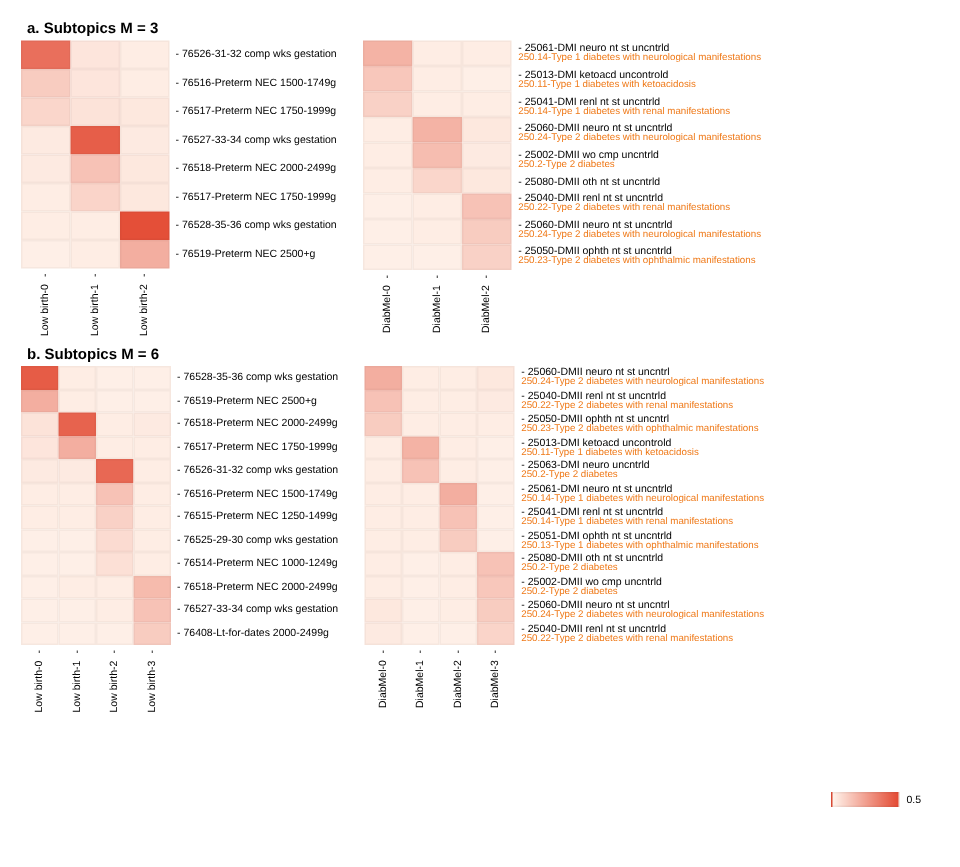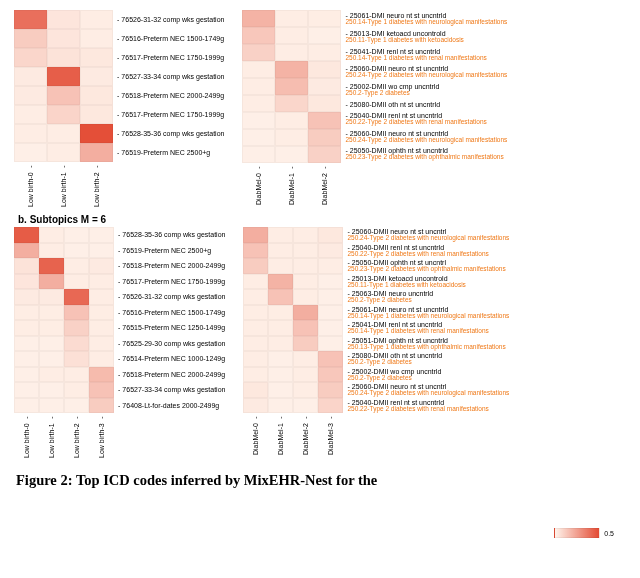--- a/index.html
+++ b/index.html
@@ -29,20 +29,21 @@
   .legend { position: absolute; right: 26px; bottom: 40px; display: flex; align-items: center; gap: 4px; }
   .legend-bar { width: 46px; height: 10px; background: linear-gradient(to right, #fff4ec, #e34a33); border: 0.5px solid rgba(0,0,0,0.05); }
   .legend-tick { font-size: 7px; }
   .caption { font-family: Georgia, 'Times New Roman', serif; font-weight: bold; font-size: 14.5px; margin-top: 12px; padding: 0 2px; }
 </style>
 </head>
 <body>
 
 <div class="page">
 
+  <div class="panel-label">a. Subtopics M = 3</div>
   <div class="panels-row">
     <div class="heatmap-wrap">
         <div class="heatmap-area">
           <div class="heatmap-grid" style="grid-template-columns: repeat(3, 33px); grid-template-rows: repeat(8, 19px);">
             <div class="hm-cell" style="background: rgb(233, 111, 92);"></div>
             <div class="hm-cell" style="background: rgb(253, 229, 220);"></div>
             <div class="hm-cell" style="background: rgb(254, 237, 228);"></div>
             <div class="hm-cell" style="background: rgb(248, 204, 192);"></div>
             <div class="hm-cell" style="background: rgb(253, 229, 220);"></div>
             <div class="hm-cell" style="background: rgb(254, 237, 228);"></div>
@@ -385,14 +386,13 @@
           <div class="col-label" style="width: 25px;">DiabMel-3<span class="tick">-</span></div>
         </div>
       </div>
   </div>
 
   <div class="legend">
     <div class="legend-bar"></div>
     <span class="legend-tick">0.5</span>
   </div>
 
-  <div class="caption">Figure 2: Top ICD codes inferred by MixEHR-Nest for the</div>
 </div>
 
 </body></html>

